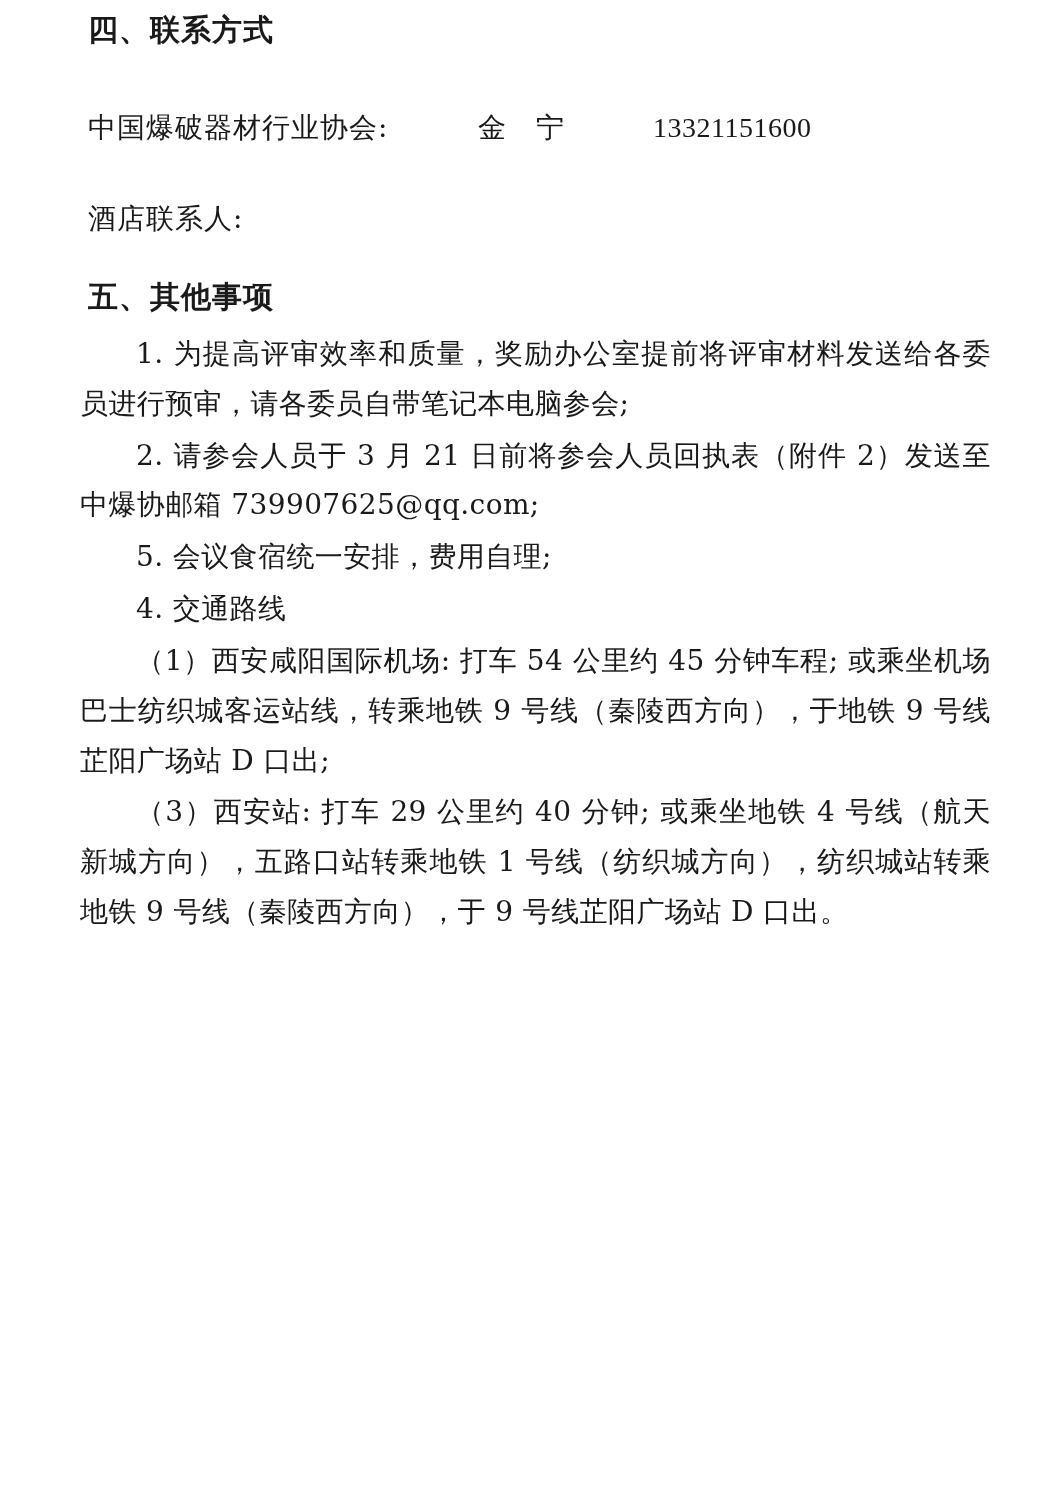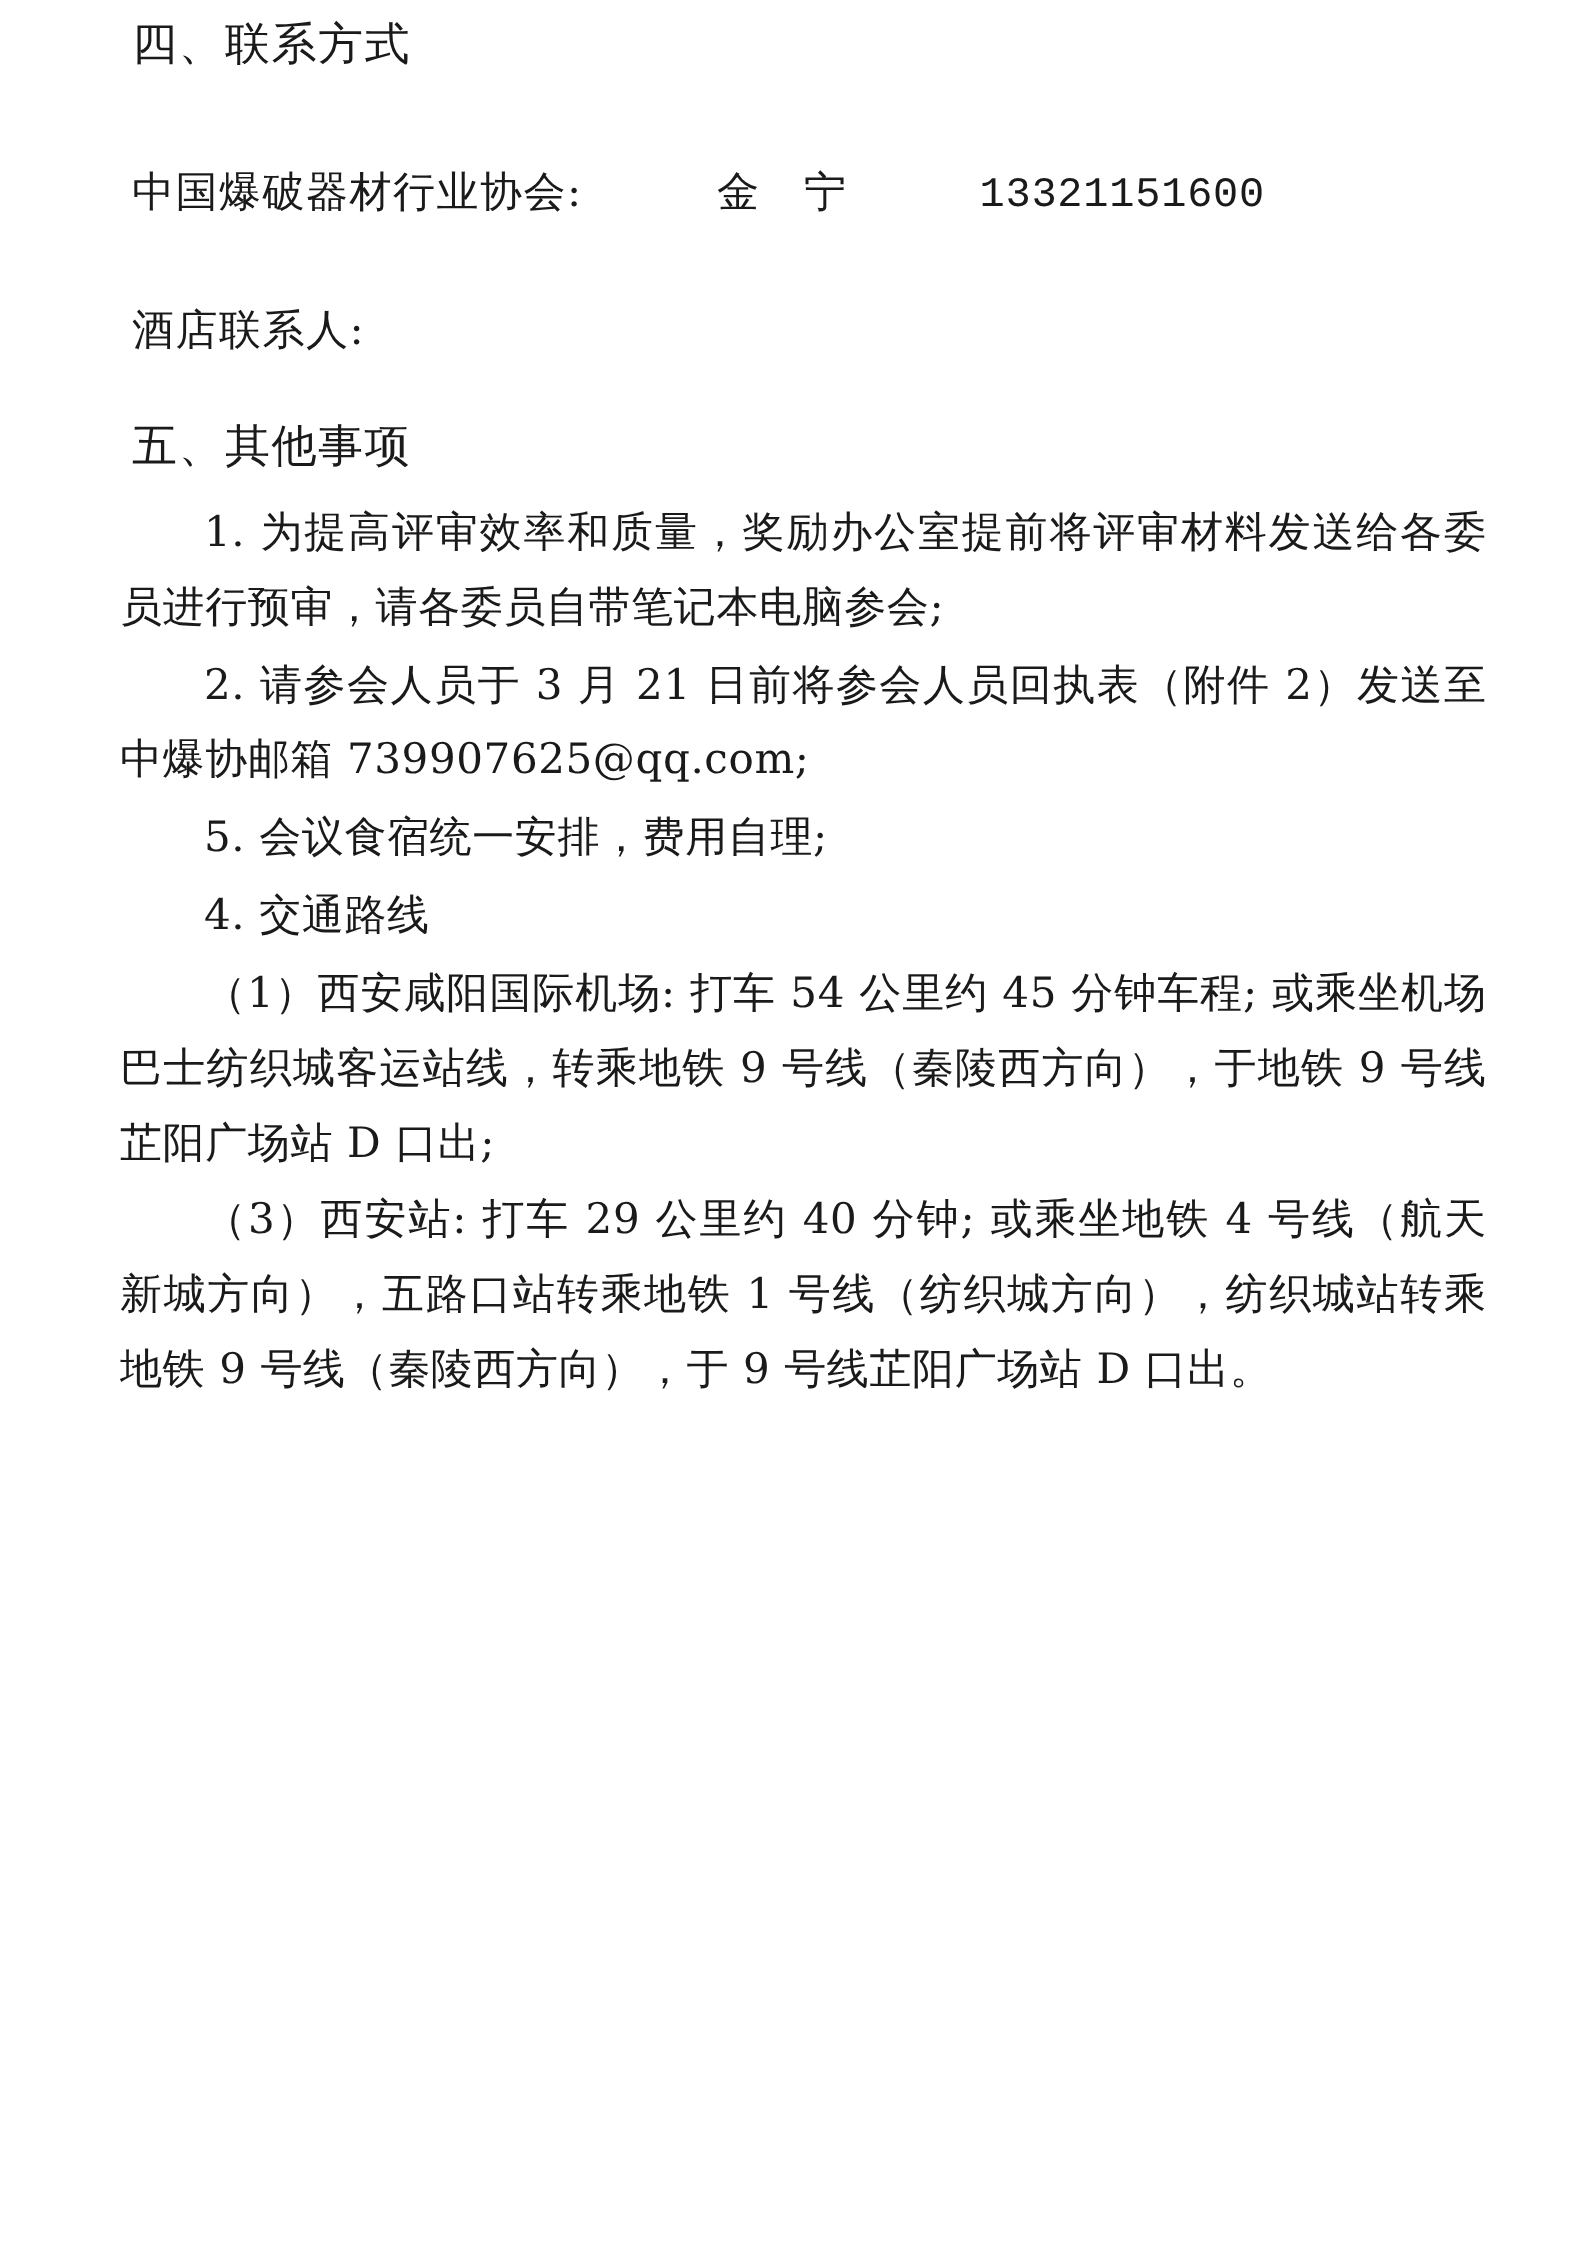--- a/index.html
+++ b/index.html
@@ -18,21 +18,21 @@
   .page {
     position: absolute;
     left: 0; top: 0;
     width: 1051px;
     height: 1496px;
     padding: 10px 60px 0 80px;
     box-sizing: border-box;
   }
   .heading {
     font-family: "DejaVu Serif", "Liberation Serif", serif;
-    font-weight: normal;
+    font-weight: bold;
     font-size: 30px;
     letter-spacing: 1px;
     margin: 0 0 12px 0;
     padding-left: 8px;
     line-height: 1.35;
   }
   .heading-2 {
     margin-top: 34px;
   }
   .contact-block {
@@ -57,21 +57,21 @@
     flex: 0 0 175px;
     letter-spacing: 1px;
     font-family: Liberation Mono, monospace;
   }
   .contact-name.wide {
     width: 175px;
     letter-spacing: 0px;
   }
   .contact-phone {
     letter-spacing: 0.5px;
-    font-family: Liberation Mono, monospace;
+    font-family: Liberation Serif, serif;
   }
   .para {
     font-size: 28px;
     line-height: 1.78;
     margin: 0 0 2px 0;
     text-indent: 56px;
     text-align: justify;
     text-justify: inter-ideograph;
     letter-spacing: 0.4px;
   }

